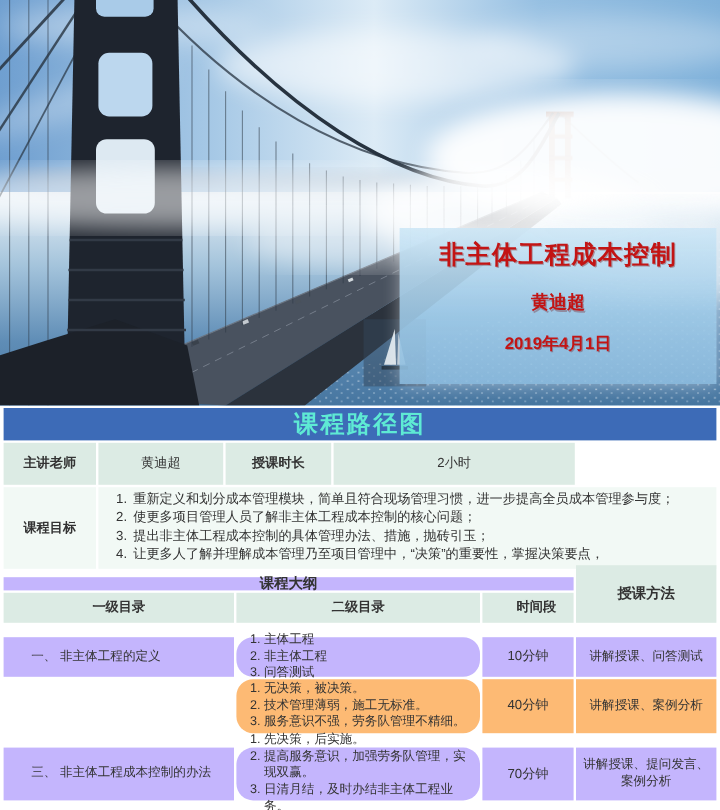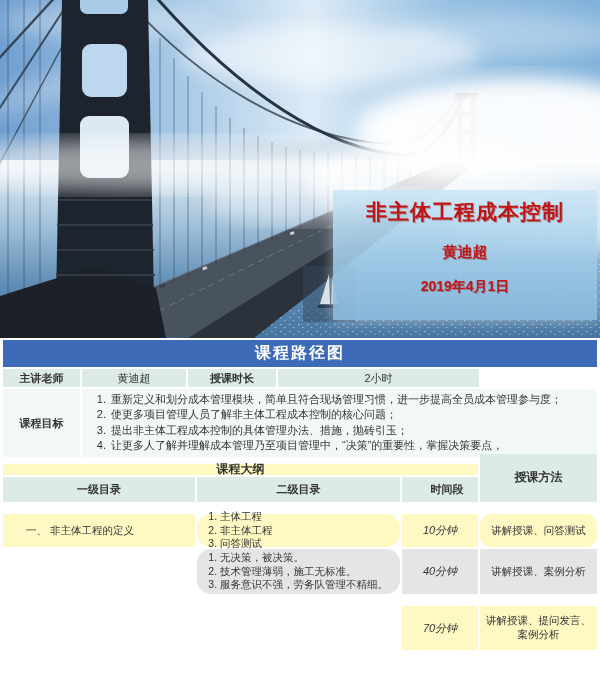--- a/index.html
+++ b/index.html
@@ -21,49 +21,49 @@
   }
   .cover-title{
     font-size:21px;font-weight:700;color:#c31414;letter-spacing:1px;
     text-shadow:1px 1px 0 rgba(110,0,0,.35);white-space:nowrap;
   }
   .cover-author{margin-top:17px;font-size:15px;font-weight:700;color:#c31414;text-shadow:1px 1px 0 rgba(110,0,0,.3);}
   .cover-date{margin-top:16px;font-size:14px;font-weight:700;color:#c31414;text-shadow:1px 1px 0 rgba(110,0,0,.3);}
   
   .sheet{padding:2px 3px 0 3px;background:#fff;}
   .banner{
-    height:27px;background:#3d6bb7;color:#ffffff;
+    height:27px;background:#3d6bb7;color:#5eead4;
     display:flex;align-items:center;justify-content:center;
-    font-size:16px;font-weight:700;letter-spacing:2px;margin-bottom:2px;
+    font-size:20px;font-weight:700;letter-spacing:2px;margin-bottom:2px;
   }
   .cell{display:flex;align-items:center;justify-content:center;text-align:center;
         font-size:11px;line-height:1.3;box-sizing:border-box;padding:1px 3px;}
   .bold{font-weight:700;}
   .mint{background:#dcebe4;}
-  .mintd{background:#e5e5e5;}
-  .lite{background:#fef9c3;margin-top:10px;}
+  .mintd{background:#fdba74;}
+  .lite{background:#c4b5fd;margin-top:10px;}
   .pale{background:#f2f9f5;}
-  .info-grid{display:grid;grid-template-columns:77px 104px 88px 1fr 57px 57px;gap:2px;height:18px;margin-bottom:2px;}
+  .info-grid{display:grid;grid-template-columns:77px 104px 88px 1fr 57px 57px;gap:2px;height:35px;margin-bottom:2px;}
   .obj-grid{display:grid;grid-template-columns:77px 1fr;gap:2px;height:63px;margin-bottom:2px;}
   .obj-grid ol{margin:2px 0;padding-left:24px;text-align:left;font-size:11px;line-height:1.4;}
   .obj-grid ol li{padding-left:2px;}
   .obj-content{justify-content:flex-start;align-items:center;}
   .outline-grid{display:grid;grid-template-columns:192px 203px 76px 1fr;
       grid-template-rows:21px 25px 43px 45px 54px;gap:2px;}
   .og-title{grid-area:1/1/2/4;font-size:12px;}
   .og-mhead{grid-area:1/4/3/5;font-size:12px;}
   .h-l1{grid-area:2/1;}.h-l2{grid-area:2/2;}.h-time{grid-area:2/3;padding-left:17px;}
-  .r1c1{grid-area:3/1;}.r1c2{grid-area:3/2;}.r1c3{grid-area:3/3;}.r1c4{grid-area:3/4;border-radius:11px;}
+  .r1c1{grid-area:3/1;}.r1c2{grid-area:3/2;}.r1c3{grid-area:3/3;}.r1c4{grid-area:3/4;}
   .r2c1{grid-area:4/1;}.r2c2{grid-area:4/2;}.r2c3{grid-area:4/3;}.r2c4{grid-area:4/4;}
   .r3c1{grid-area:5/1;}.r3c2{grid-area:5/2;}.r3c3{grid-area:5/3;}.r3c4{grid-area:5/4;}
   .lvl1{justify-content:flex-start;text-align:left;font-size:10.5px;padding-left:23px;}
   .lvl2{justify-content:flex-start;align-items:center;border-radius:14px;}
   .lvl2 ol{margin:1px 0;padding-left:20px;text-align:left;font-size:10.5px;line-height:1.32;}
   .method{font-size:10.5px;}
-  .timecell{font-size:11px;font-style:italic;}
+  .timecell{font-size:11px;}
 </style>
 </head>
 <body>
 
 <div class="poster">
 
   <div class="photo">
     <svg viewBox="0 0 600 338" width="600" height="338">
       <defs>
         <linearGradient id="sky" x1="0" y1="0" x2="1" y2="0">
@@ -257,18 +257,26 @@
       <div class="cell mintd lvl2 r2c2">
         <ol>
           <li>无决策，被决策。</li>
           <li>技术管理薄弱，施工无标准。</li>
           <li>服务意识不强，劳务队管理不精细。</li>
         </ol>
       </div>
       <div class="cell mintd timecell r2c3">40分钟</div>
       <div class="cell mintd method r2c4">讲解授课、案例分析</div>
 
+      <div class="cell lite lvl1 r3c1">三、 非主体工程成本控制的办法</div>
+      <div class="cell lite lvl2 r3c2">
+        <ol>
+          <li>先决策，后实施。</li>
+          <li>提高服务意识，加强劳务队管理，实现双赢。</li>
+          <li>日清月结，及时办结非主体工程业务。</li>
+        </ol>
+      </div>
       <div class="cell lite timecell r3c3">70分钟</div>
       <div class="cell lite method r3c4">讲解授课、提问发言、案例分析</div>
     </div>
 
   </div>
 </div>
 
 </body></html>

